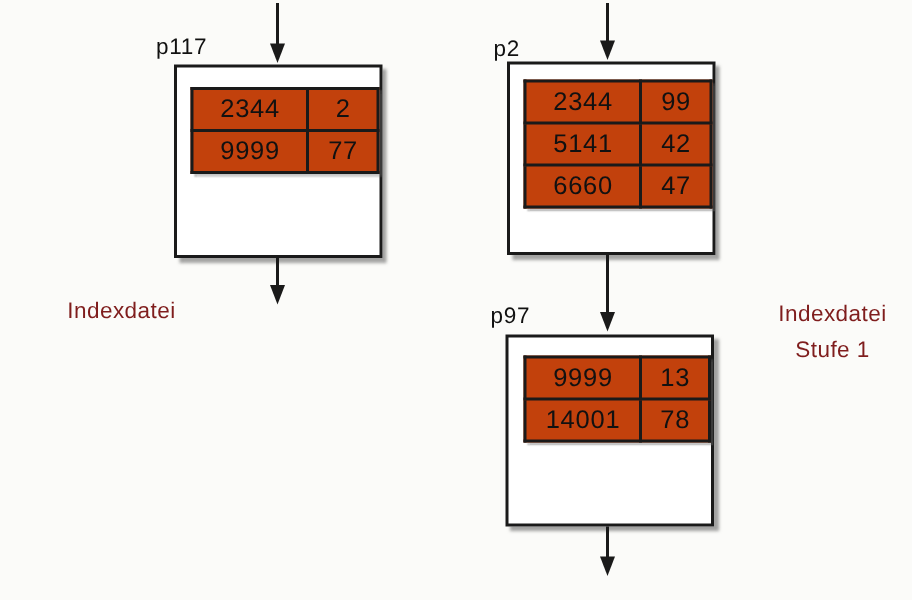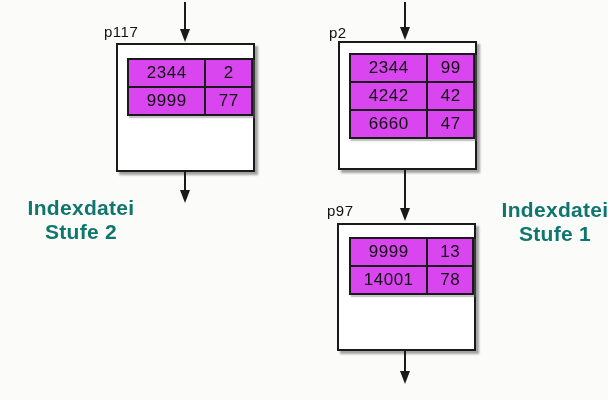--- a/index.html
+++ b/index.html
@@ -26,62 +26,60 @@
     position: absolute;
     font-size: 15px;
     color: #111111;
     letter-spacing: 0.5px;
     white-space: nowrap;
     text-align: right;
   }
   .key-table {
     position: absolute;
     border-collapse: collapse;
-    background: #d946ef;
+    background: #c2410c;
     box-shadow: 2px 2px 1px rgba(110,110,110,0.4);
   }
   .key-table td {
     border: 2px solid #1a1a1a;
     text-align: center;
     vertical-align: middle;
     font-size: 17px;
     color: #111111;
     height: 26px;
     padding: 0 4px;
     letter-spacing: 0.5px;
   }
   .key-table td.col-key   { width: 70px; }
   .key-table td.col-ptr   { width: 38px; }
   .side-label {
     position: absolute;
     width: 130px;
     text-align: center;
-    font-size: 21px;
+    font-size: 15px;
     line-height: 24px;
-    color: #0f766e;
+    color: #7f1d1d;
     letter-spacing: 0.3px;
-    font-weight: bold;
   }
   #arrow-layer {
     position: absolute;
     left: 0; top: 0;
     width: 608px; height: 400px;
     pointer-events: none;
   }
   #arrow-layer line    { stroke: #1a1a1a; stroke-width: 2; }
   #arrow-layer polygon { fill: #1a1a1a; }
 </style>
 </head>
 <body>
 
 <div id="stage">
 
   <div class="side-label" style="left:16px; top:196px;">
     <div>Indexdatei</div>
-    <div>Stufe 2</div>
   </div>
 
   <div class="side-label" style="left:490px; top:198px;">
     <div>Indexdatei</div>
     <div>Stufe 1</div>
   </div>
 
   <div class="node-label" style="left:104px; top:23px;">p117</div>
   <div class="node-box" style="left:116px; top:43px; width:139px; height:129px;">
     <table class="key-table" style="left:9px; top:13px;">
@@ -100,21 +98,21 @@
 
   <div class="node-label" style="left:329px; top:24px;">p2</div>
   <div class="node-box" style="left:338px; top:41px; width:139px; height:129px;">
     <table class="key-table" style="left:9px; top:10px;">
       <tbody>
           <tr>
         <td class="col-key">2344</td>
         <td class="col-ptr">99</td>
       </tr>
       <tr>
-        <td class="col-key">4242</td>
+        <td class="col-key">5141</td>
         <td class="col-ptr">42</td>
       </tr>
       <tr>
         <td class="col-key">6660</td>
         <td class="col-ptr">47</td>
       </tr>
     </tbody>
       </table>
   </div>
 

